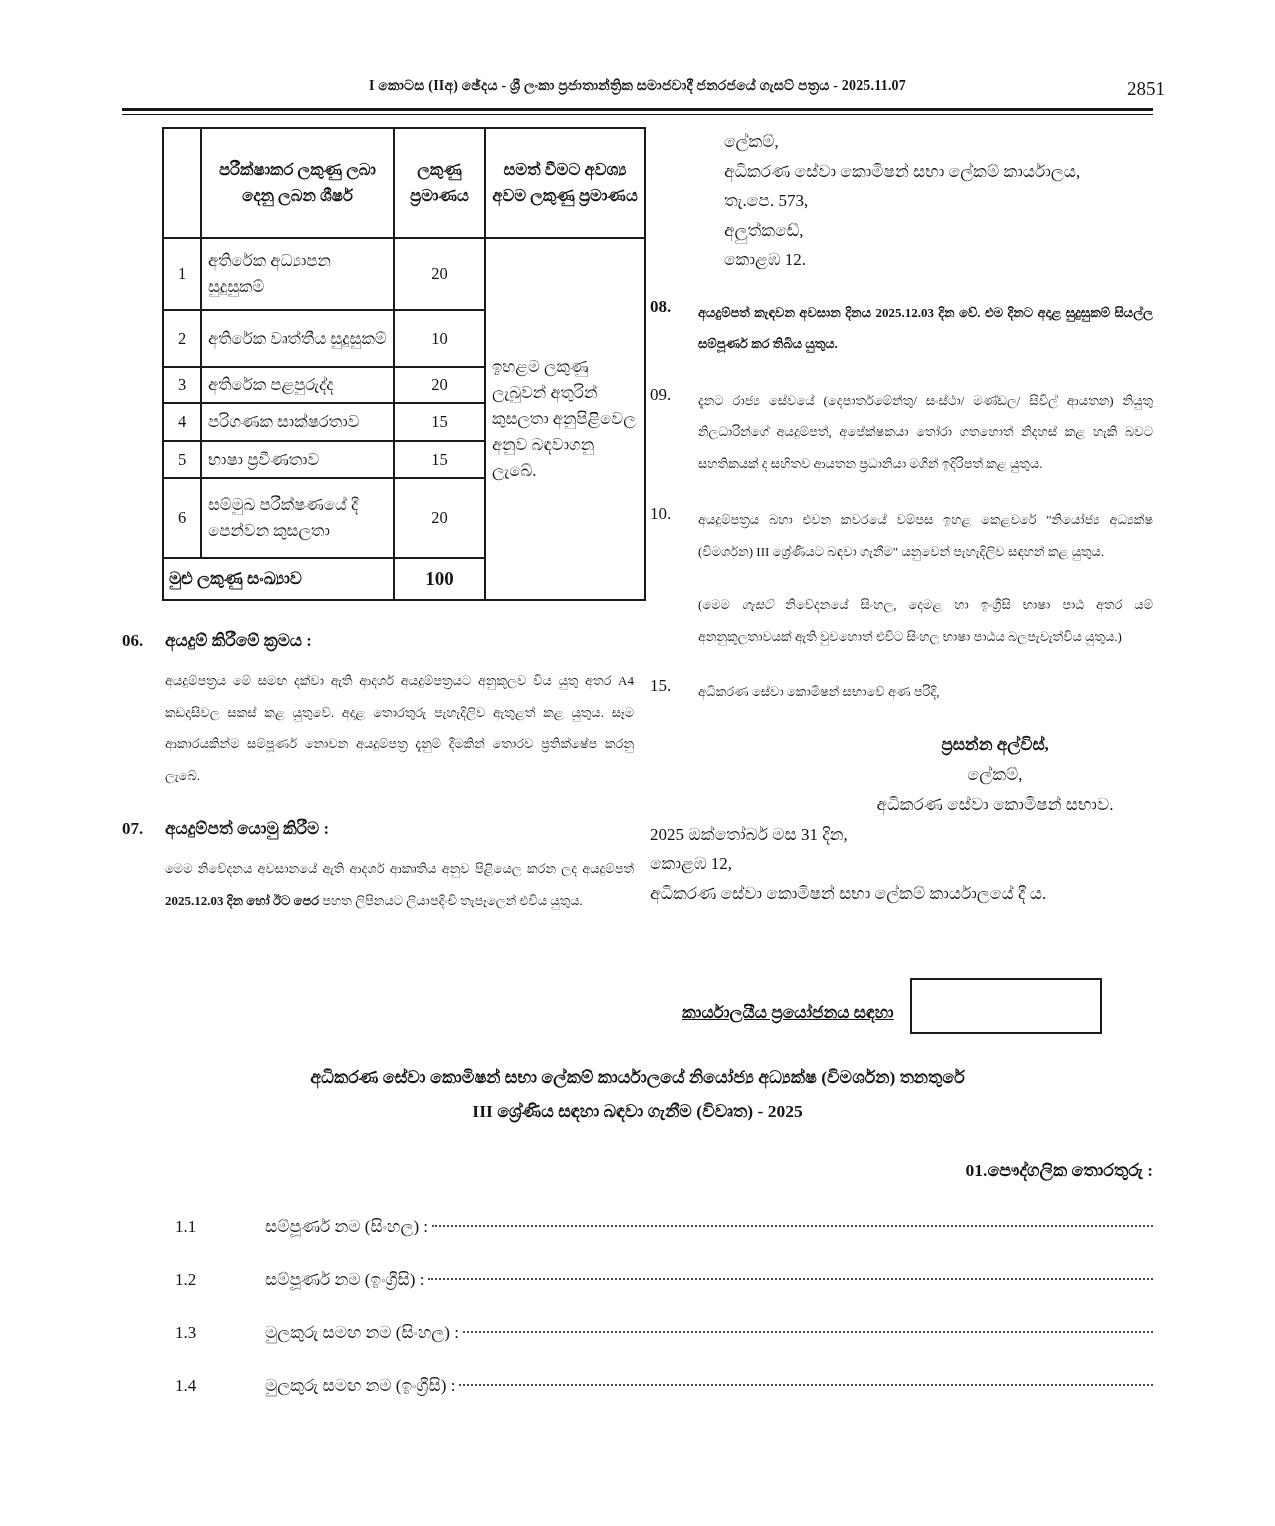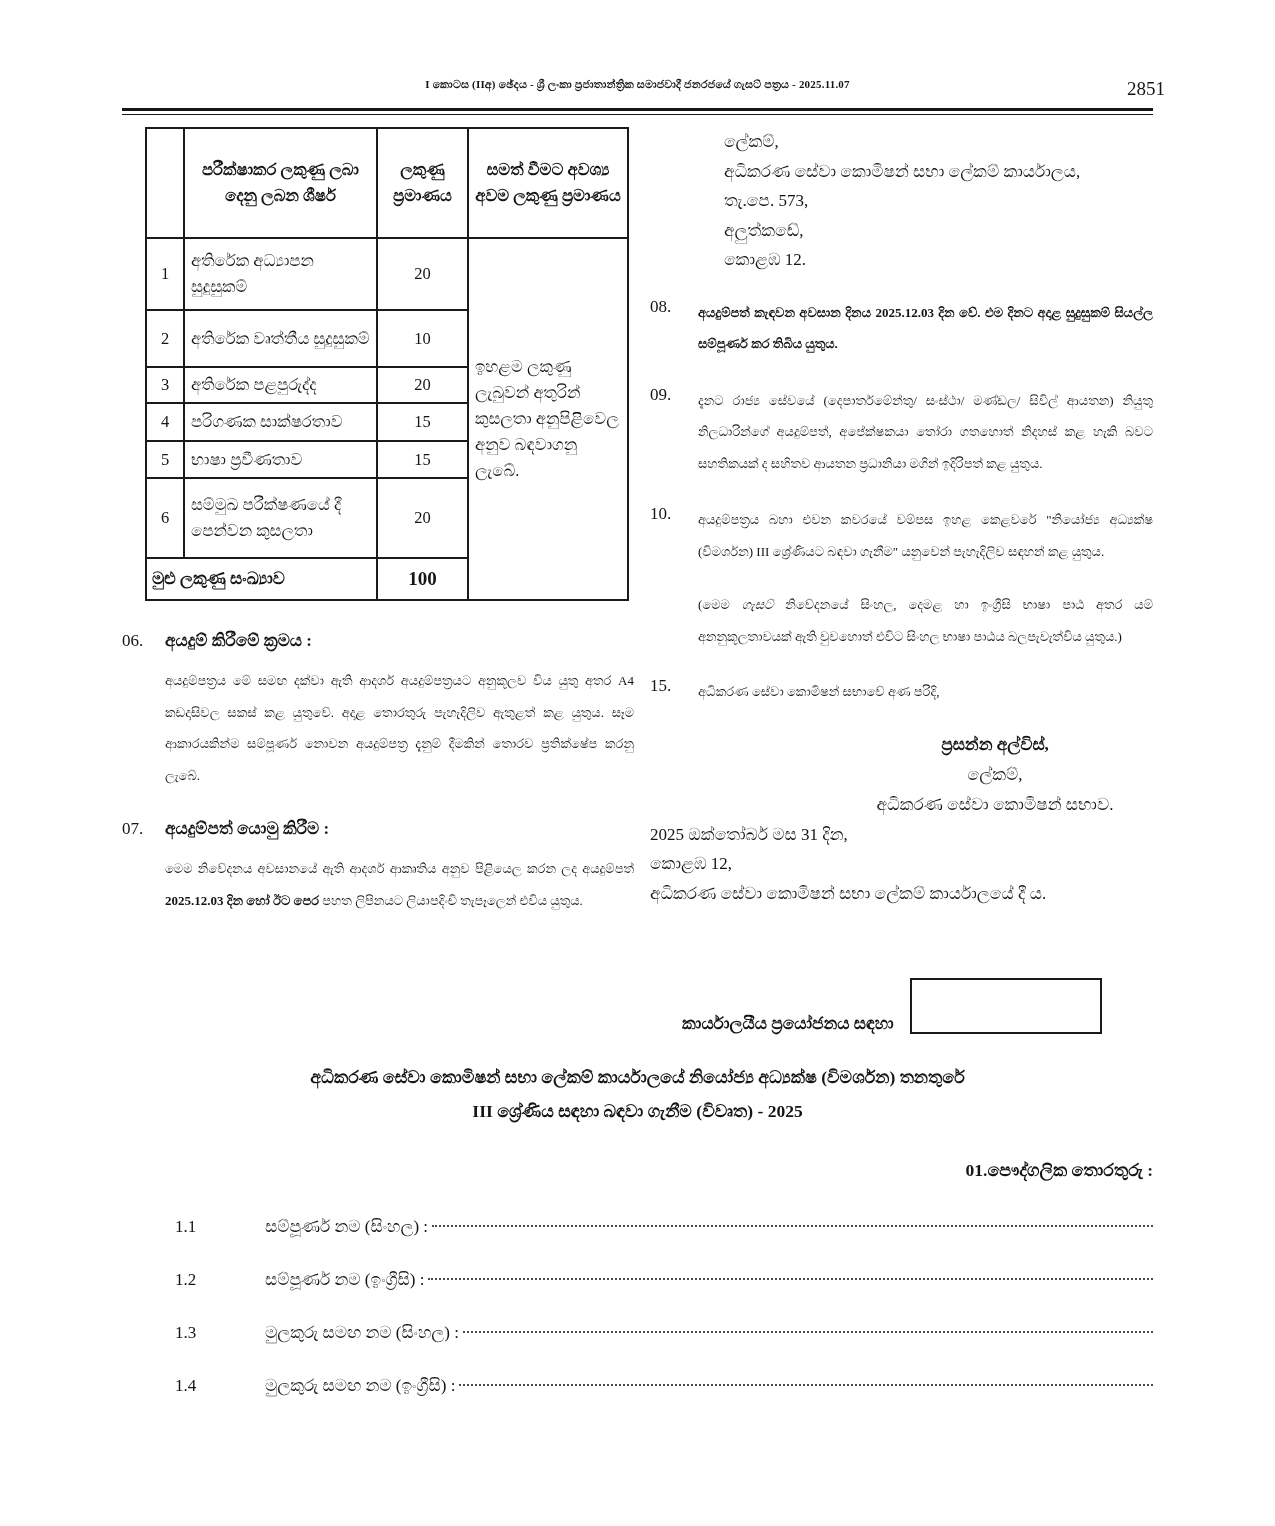--- a/index.html
+++ b/index.html
@@ -13,78 +13,78 @@
     font-family: "Liberation Serif", "DejaVu Serif", serif;
     font-size: 17px;
     overflow: hidden;
   }
   .content { padding: 78px 122px 0 122px; width: 100%; }
 
   
   .runhead { position: relative; height: 26px; }
   .runhead .title {
     position: absolute; left: 0; right: 0; text-align: center;
-    font-weight: bold; font-size: 11px; letter-spacing: .2px;
+    font-weight: bold; font-size: 14px; letter-spacing: .2px;
   }
   .runhead .pageno {
     position: absolute; right: -12px; top: 0; font-size: 19px;
   }
   .rule {
     margin-top: 4px; height: 7px;
     border-top: 3px solid #161616;
     border-bottom: 1.5px solid #161616;
   }
 
   
   .cols { display: flex; gap: 16px; margin-top: 12px; }
   .col-left  { width: 512px; flex: none; }
   .col-right { width: 503px; flex: none; }
 
   
   table.marks {
-    border-collapse: collapse; margin-left: 23px;
+    border-collapse: collapse; margin-left: 40px;
     width: 482px; table-layout: fixed;
   }
   table.marks th, table.marks td {
     border: 2px solid #1a1a1a; vertical-align: middle;
     font-size: 16.5px; line-height: 26px; padding: 2px 6px;
   }
   table.marks col.c-no    { width: 38px; }
   table.marks col.c-head  { width: 193px; }
   table.marks col.c-marks { width: 91px; }
   table.marks col.c-min   { width: 160px; }
   table.marks th { font-weight: bold; text-align: center; }
   td.t-no { text-align: center; font-size: 18px; }
   td.t-marks { text-align: center; font-size: 18px; }
   td.t-note { vertical-align: middle; line-height: 29px; padding-left: 9px; }
   tr.t-total td { font-weight: bold; }
   tr.t-total td.t-label { padding-left: 5px; font-size: 17px; }
   tr.t-total td.t-val { text-align: center; font-size: 19px; }
 
   
   .sec { display: flex; }
-  .sec .num { flex: none; font-weight: normal; }
+  .sec .num { flex: none; font-weight: bold; }
   .sec .num.normal { font-weight: normal; }
   .left-sec .num { width: 43px; }
   .right-sec .num { width: 48px; }
   .sec .sec-title { font-weight: bold; }
   .para {
     text-align: justify; line-height: 31.5px; font-size: 13px;
   }
   .left-body { margin: 14px 0 0 43px; width: 469px; }
   .b { font-weight: bold; }
   .i { font-style: italic; }
 
   
   .address { padding-left: 74px; line-height: 29.5px; }
   .sig { margin-left: 180px; width: 330px; text-align: center; line-height: 30px; }
   .dateline { line-height: 29.5px; }
 
   
-  .office-row { display: flex; align-items: flex-end; margin-left: 560px; }
+  .office-row { display: flex; align-items: center; margin-left: 560px; text-decoration: underline; }
   .office-label { font-weight: bold; font-size: 17px; padding-top: 14px; }
   .office-box {
     margin-left: 16px; width: 192px; height: 56px;
     border: 2px solid #1a1a1a; background: #fff;
   }
 
   
   .form-title { text-align: center; font-weight: bold; font-size: 17.5px; line-height: 34px; }
   .form-sec-heading { font-weight: bold; font-size: 17.5px; margin-top: 32px; margin-left: 8px; text-align: right; }
   .form-rows { margin-top: 36px; margin-left: 53px; }

